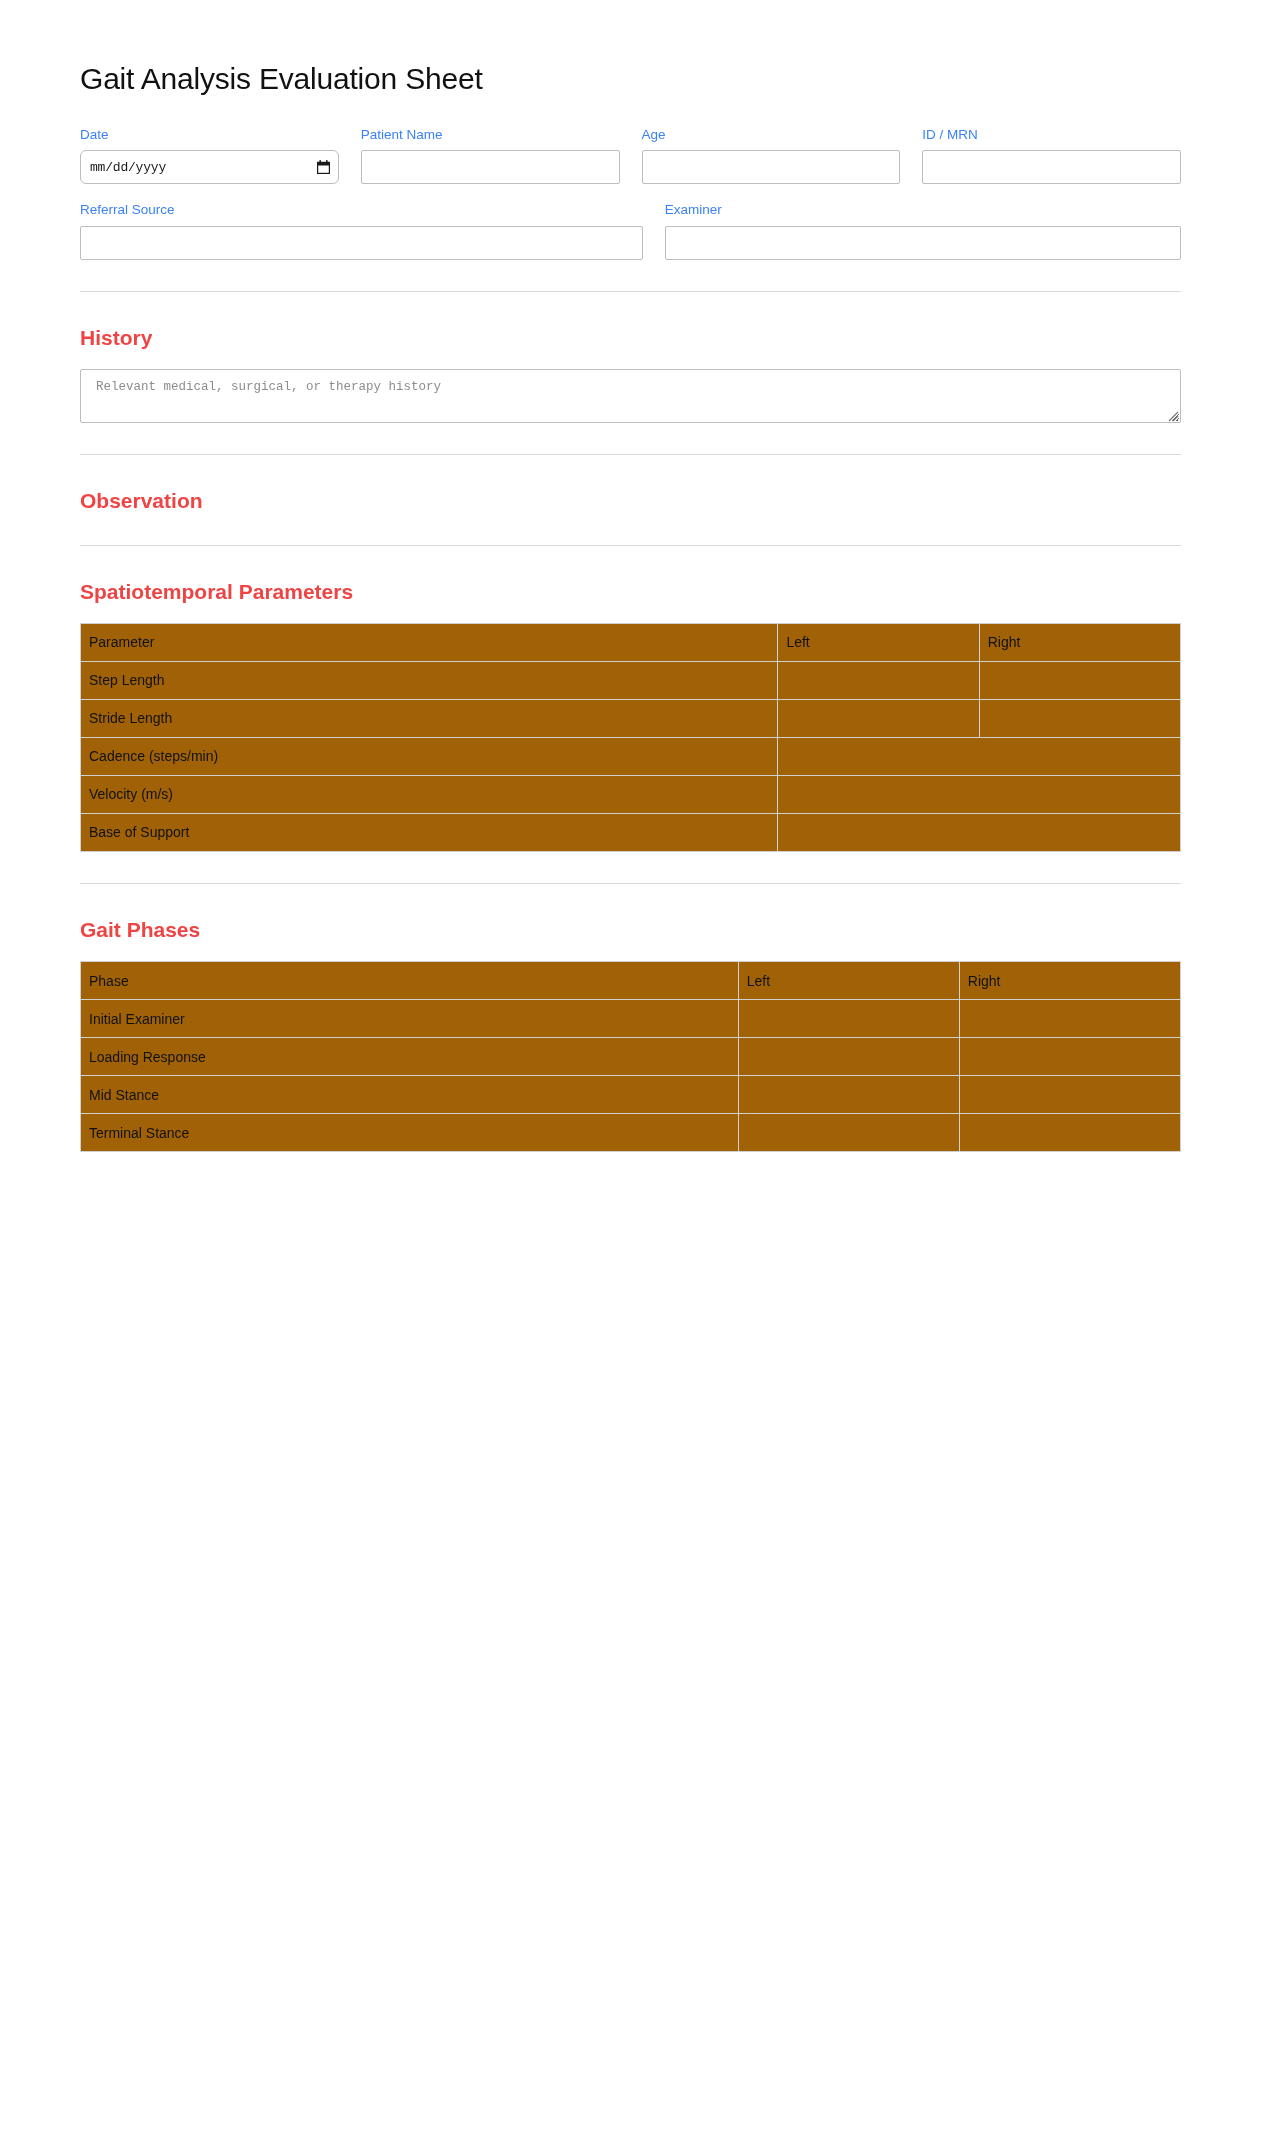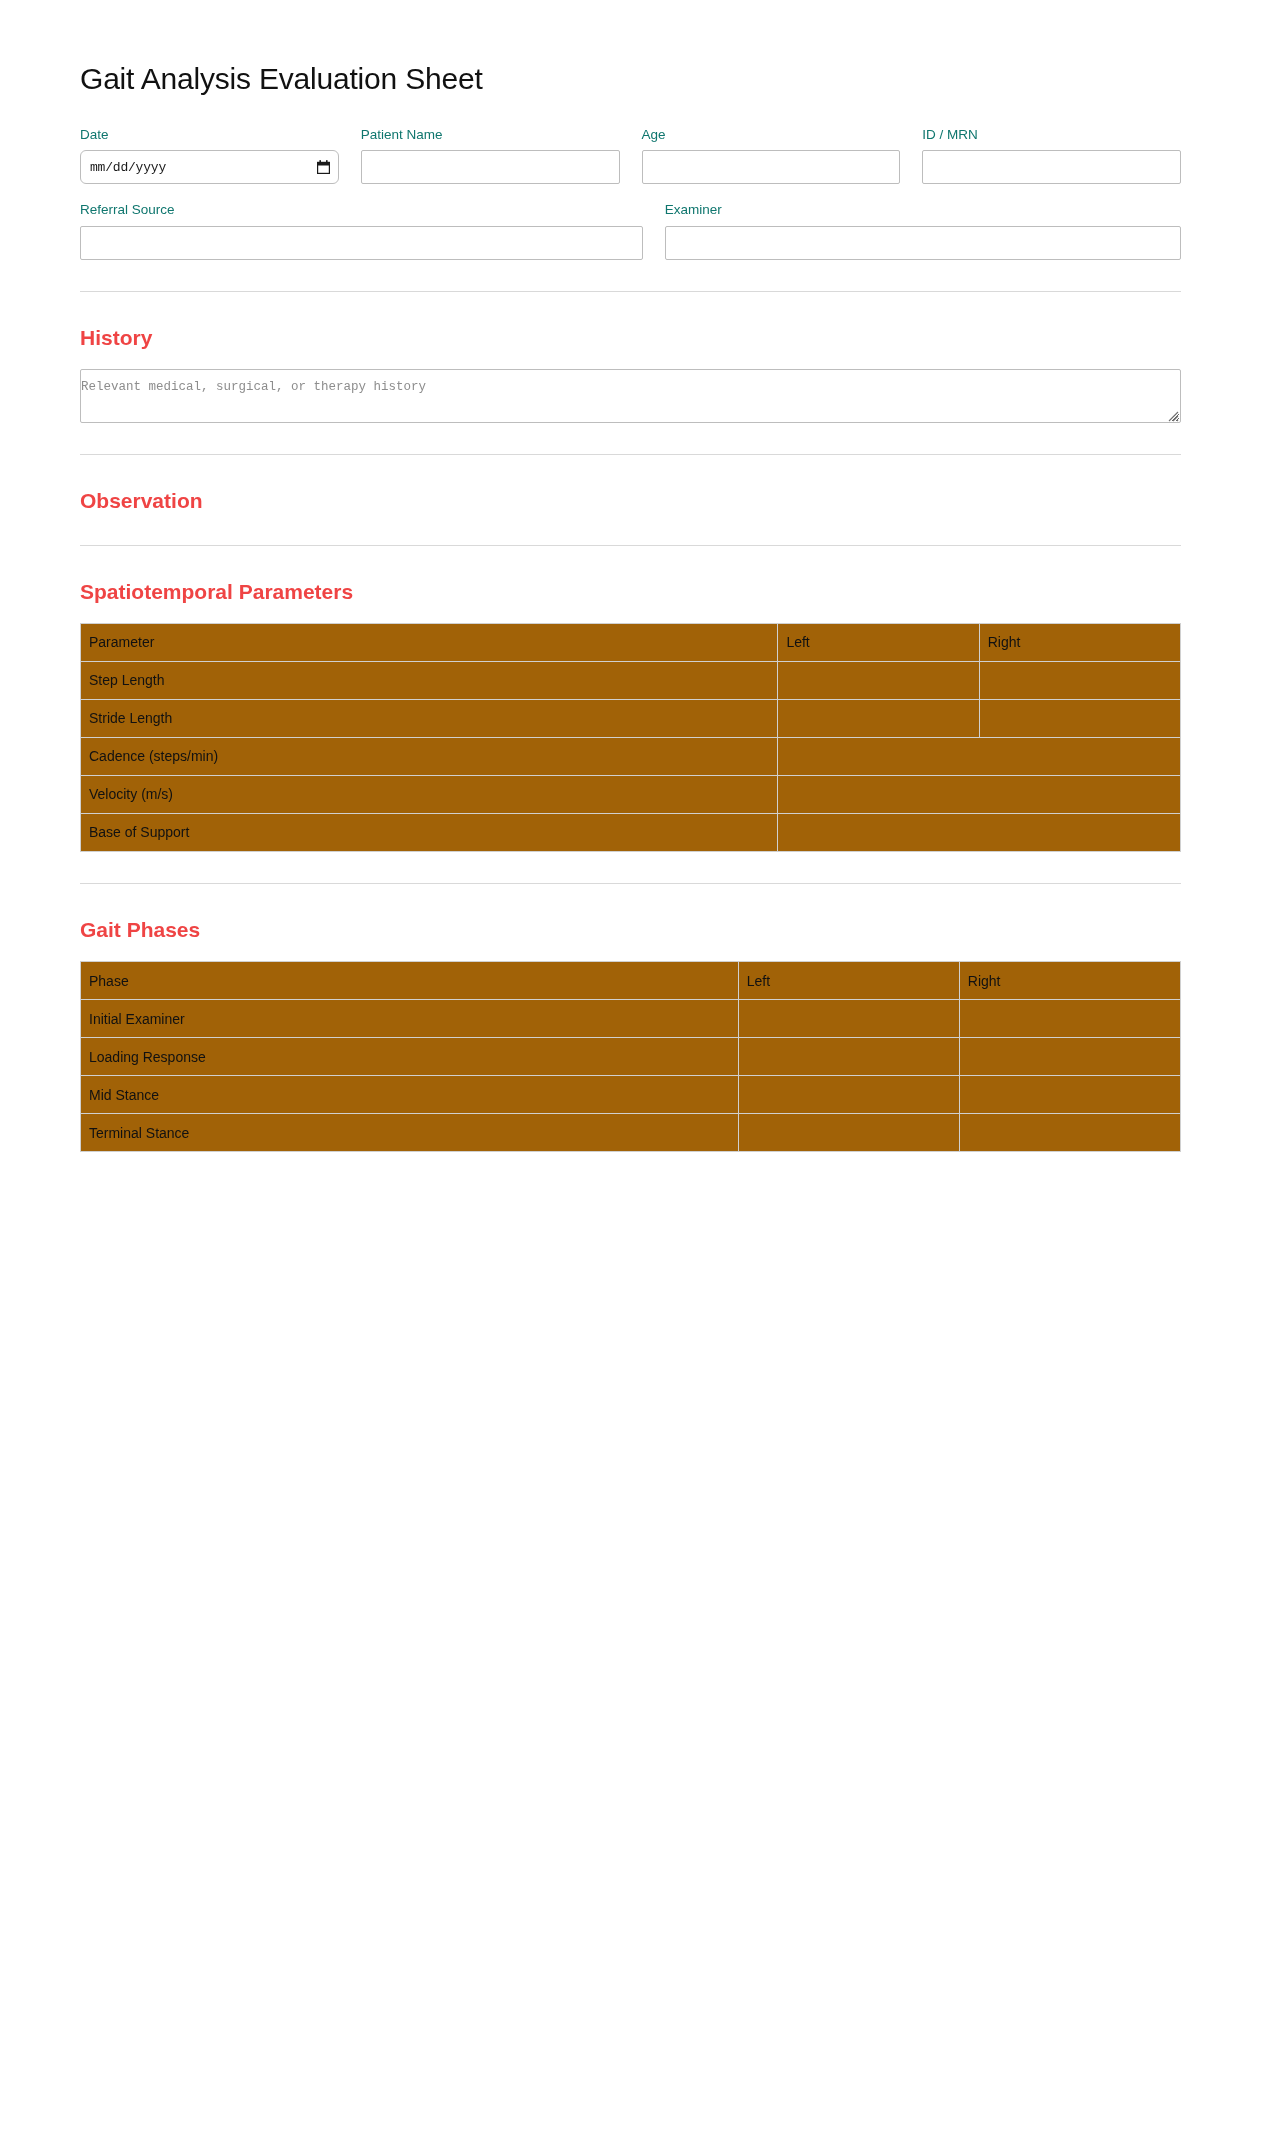--- a/index.html
+++ b/index.html
@@ -51,21 +51,21 @@
   }
   .field {
     flex: 1 1 0;
     min-width: 0;
   }
   .field.wide-2 { flex: 1.09 1 0; }
   .field.wide-3 { flex: 1.0 1 0; }
   .field-label {
     display: block;
     font-size: 13.5px;
-    color: #0f766e;
+    color: #3b82f6;
     margin-bottom: 7px;
     line-height: 1.25;
   }
   .text-input {
     display: block;
     width: 100%;
     height: 34px;
     padding: 4px 9px;
     font-family: "Liberation Sans", sans-serif;
     font-size: 14px;
@@ -102,21 +102,21 @@
     transform: translateY(-50%);
     width: 13px;
     height: 14px;
     pointer-events: none;
   }
   
   .notes-area {
     display: block;
     width: 100%;
     height: 54px;
-    padding: 9px 0;
+    padding: 9px 15px;
     font-family: "Liberation Mono", monospace;
     font-size: 12.5px;
     line-height: 1.35;
     color: #111111;
     background: #ffffff;
     border: 1px solid #bdbdbd;
     border-radius: 2px;
     outline: none;
     resize: vertical;
     overflow: hidden;

